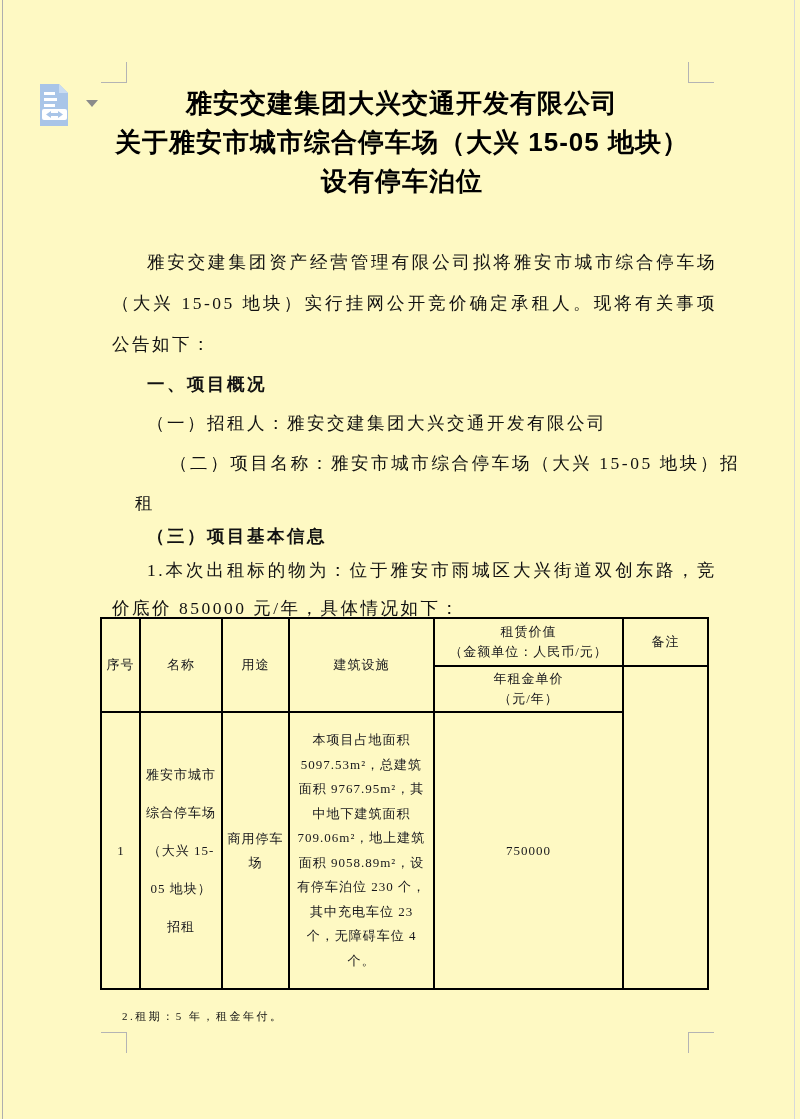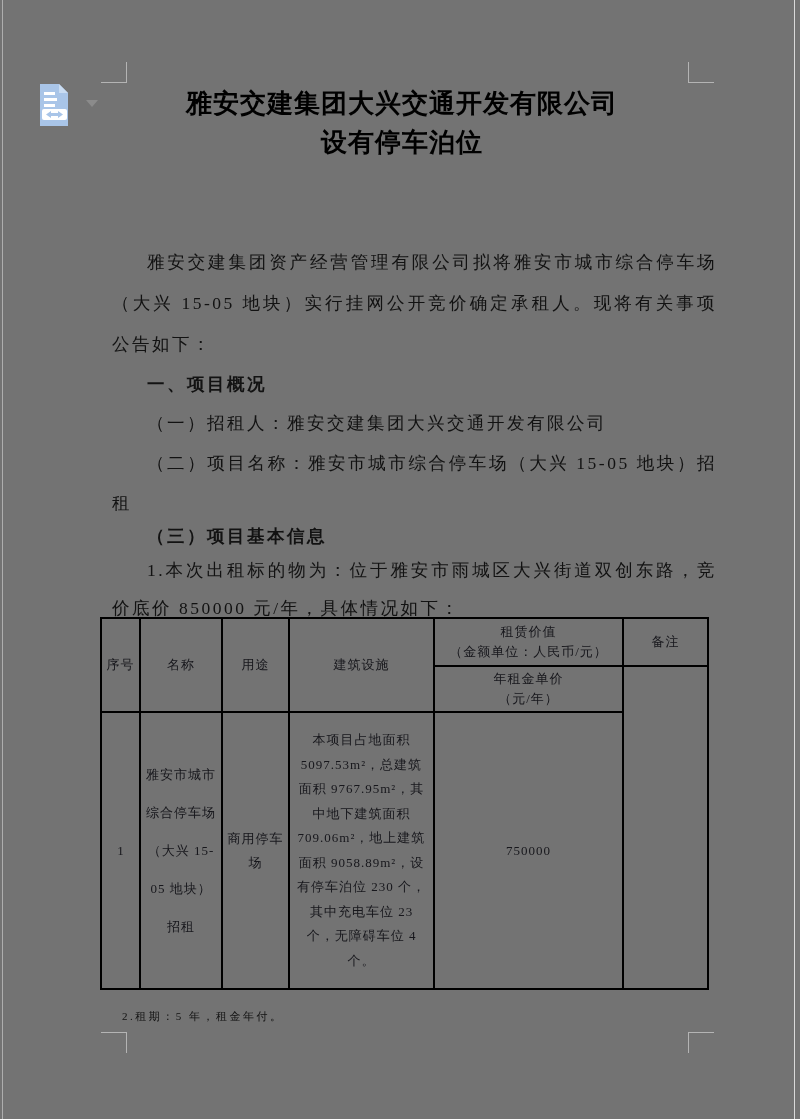--- a/index.html
+++ b/index.html
@@ -1,19 +1,19 @@
 <!DOCTYPE html>
 <html><head>
 <meta charset="utf-8">
 <style>
   * { margin:0; padding:0; box-sizing:border-box; }
   html,body { width:800px; height:1119px; background:#ffffff; }
   body { font-family:"Liberation Serif", serif; color:#141414; position:relative; overflow:hidden; }
 
-  .page { position:absolute; left:0; top:0; width:800px; height:1119px; background:#737373; }
+  .page { position:absolute; left:0; top:0; width:800px; height:1119px; background:#fef9c3; }
   .page-edge-left  { position:absolute; left:2px;  top:0; width:1px; height:1119px; background:#aeaeae; }
   .page-edge-right { position:absolute; left:794px; top:0; width:1px; height:1119px; background:#d9d9d9; }
 
   
   .crop { position:absolute; width:26px; height:21px; }
   .crop-tl { left:101px; top:62px;  border-right:1px solid #b4b4b4; border-bottom:1px solid #b4b4b4; }
   .crop-tr { left:688px; top:62px;  border-left:1px solid #b4b4b4;  border-bottom:1px solid #b4b4b4; }
   .crop-bl { left:101px; top:1032px; border-right:1px solid #b4b4b4; border-top:1px solid #b4b4b4; }
   .crop-br { left:688px; top:1032px; border-left:1px solid #b4b4b4;  border-top:1px solid #b4b4b4; }
 
@@ -71,30 +71,31 @@
       <rect x="7" y="16" width="13" height="3" fill="#ffffff"></rect>
       <rect x="7" y="22" width="11" height="3" fill="#ffffff"></rect>
       <rect x="5" y="27" width="25" height="11" rx="2" fill="#ffffff"></rect>
       <path d="M9 32.5 l5 -3.5 v2 h7 v-2 l5 3.5 l-5 3.5 v-2 h-7 v2 z" fill="#a9c5e8"></path>
     </svg>
   </div>
   <div class="dropdown-tri"></div>
 
   <div class="title-block">
     <div>雅安交建集团大兴交通开发有限公司</div>
+    <div>关于雅安市城市综合停车场（大兴 15-05 地块）</div>
     <div>设有停车泊位</div>
   </div>
 
   <div class="para indent" style="top:242px;">雅安交建集团资产经营管理有限公司拟将雅安市城市综合停车场（大兴 15-05 地块）实行挂网公开竞价确定承租人。现将有关事项公告如下：</div>
 
   <div class="para indent bold" style="top:364px;">一、项目概况</div>
 
   <div class="para indent" style="top:403px;">（一）招租人：雅安交建集团大兴交通开发有限公司</div>
 
-  <div class="para indent" style="top:443px; line-height:40px;">（二）项目名称：雅安市城市综合停车场（大兴 15-05 地块）招租</div>
+  <div class="para indent" style="top:443px; line-height:40px;margin-left:23px;">（二）项目名称：雅安市城市综合停车场（大兴 15-05 地块）招租</div>
 
   <div class="para indent" style="top:516px;font-weight:bold;">（三）项目基本信息</div>
 
   <div class="para indent pt1" style="top:551px;">1.本次出租标的物为：位于雅安市雨城区大兴街道双创东路，竞价底价 850000 元/年，具体情况如下：</div>
 
   <table class="info">
     <colgroup>
       <col style="width:39px;">
         <col style="width:82px;">
         <col style="width:67px;">

